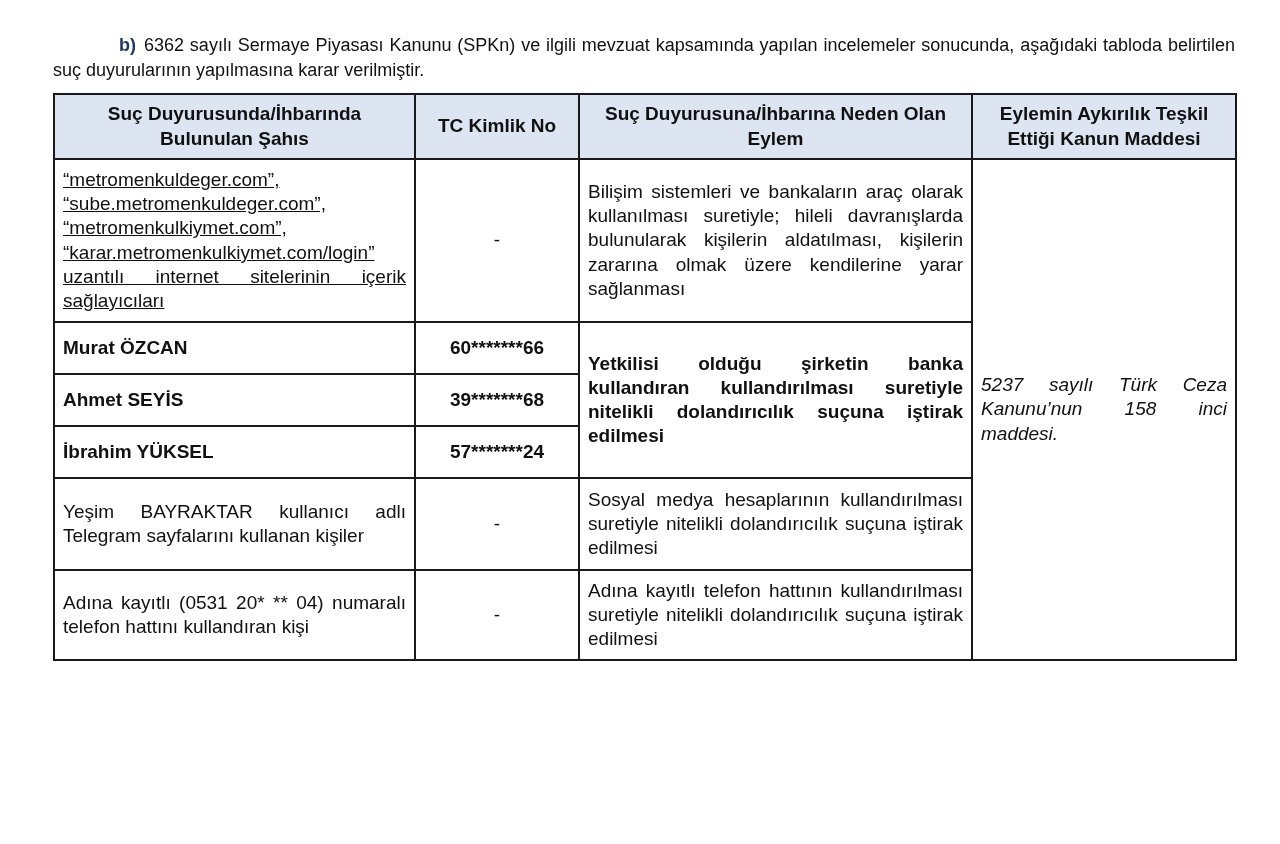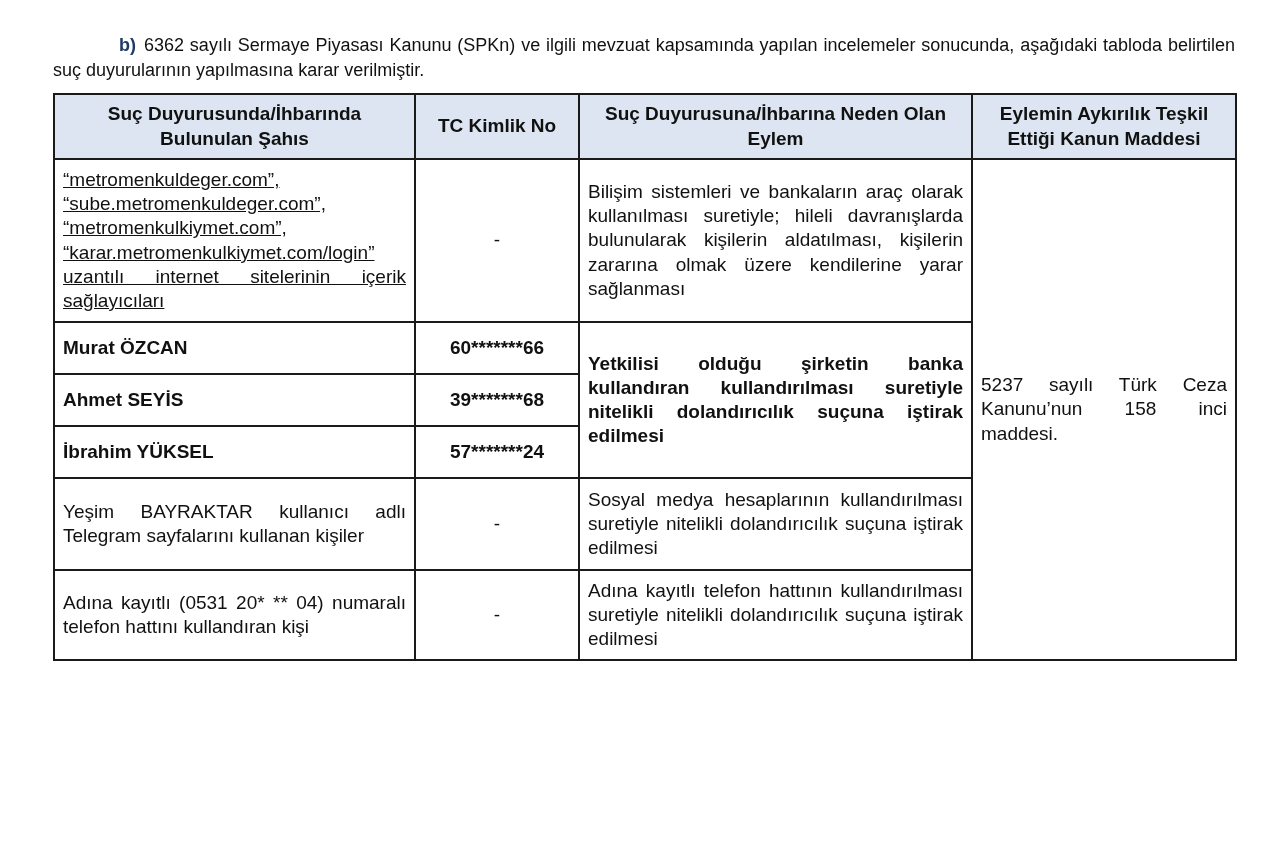--- a/index.html
+++ b/index.html
@@ -25,21 +25,21 @@
     font-size: 19px; line-height: 24.2px;
     padding: 0 8px; vertical-align: middle;
   }
   table.main th {
     background: #dce5f1; font-weight: bold; text-align: center;
     height: 63px; padding: 0 6px;
   }
   td.just { text-align: justify; text-align-last: left; }
   td.tc { text-align: center; }
   td.law { vertical-align: middle; padding-bottom: 20px; }
-  td.law .lawtxt { text-align: justify; text-align-last: left; }
+  td.law .lawtxt { text-align: justify; text-align-last: left; font-style: italic; }
   col.c1 { width: 361px; }
   col.c2 { width: 164px; }
   col.c3 { width: 393px; }
   col.c4 { width: 264px; }
   tr.r1 td { height: 161px; }
   tr.r2 td, tr.r3 td, tr.r4 td { height: 50px; font-weight: bold; }
   tr.r5 td { height: 90px; }
   tr.r6 td { height: 88px; }
   .line { display: block; text-decoration: underline; }
 </style>

